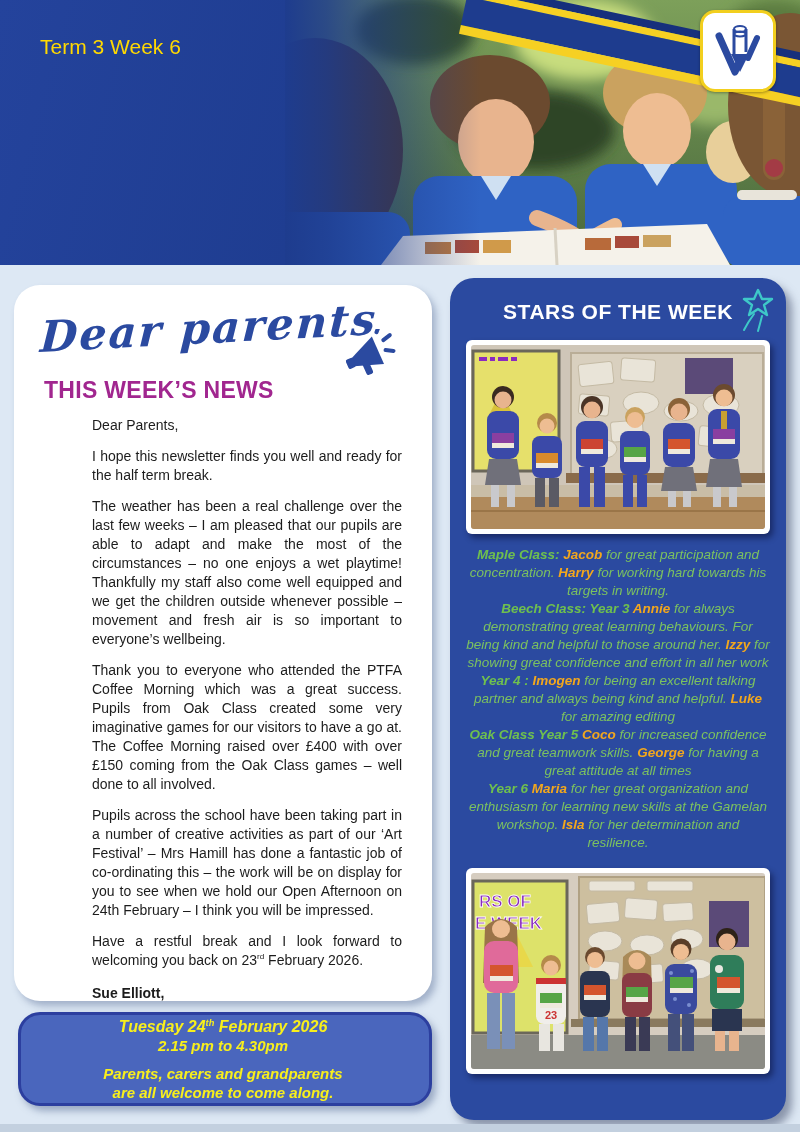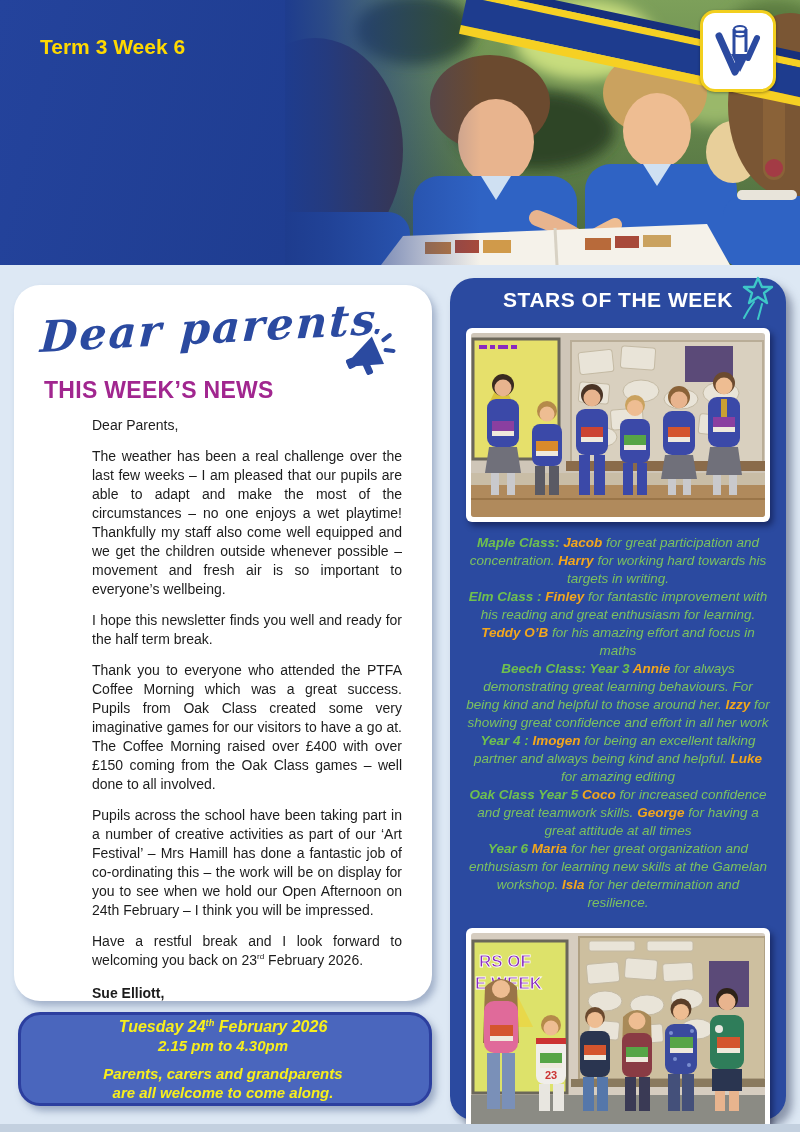--- a/index.html
+++ b/index.html
@@ -14,21 +14,21 @@
           background:linear-gradient(90deg,#1e3c8e 0%,rgba(30,60,142,.85) 8%,rgba(30,60,142,0) 38%);}
   .ribbon{position:absolute;left:470px;top:-18px;width:380px;transform:rotate(12deg);
           transform-origin:0 0;z-index:3;}
   .ribbon .rb1{height:8px;background:#16307c;}
   .ribbon .ry1{height:7px;background:#f6d023;}
   .ribbon .rb2{height:29px;background:#1e3c8e;}
   .ribbon .ry2{height:9px;background:#f6d023;}
   .logo{position:absolute;top:10px;right:24px;width:70px;height:76px;background:#fff;
         border:3px solid #f2cf1e;border-radius:15px;z-index:5;display:flex;align-items:center;
         justify-content:center;box-shadow:0 1px 3px rgba(0,0,0,.35);}
-  .term{position:absolute;left:40px;top:35px;color:#ffd900;font-size:21px;font-weight:bold;z-index:4;}
+  .term{position:absolute;left:40px;top:35px;color:#ffd900;font-size:21px;font-weight:normal;z-index:4;}
   .hdate{position:absolute;left:40px;top:61px;color:#ffffff;font-size:21px;font-weight:bold;z-index:4;}
   .school{position:absolute;left:18px;top:148px;color:#ffffff;font-size:33px;font-weight:bold;
           line-height:43px;letter-spacing:.5px;z-index:4;}
   sup{font-size:58%;vertical-align:super;line-height:0;}
 
   
   .letter-card{position:absolute;left:14px;top:285px;width:418px;height:716px;background:#ffffff;
           border-radius:26px;box-shadow:4px 5px 7px rgba(90,110,150,.45);box-sizing:border-box;
           padding:18px 26px;overflow:hidden;}
   .script-row{position:relative;height:72px;}
@@ -39,21 +39,21 @@
   .news{color:#a1268f;font-size:23px;font-weight:bold;margin:2px 0 0 4px;letter-spacing:.3px;}
   .letter-body{font-size:14px;line-height:19px;margin-left:48px;}
   .letter-body p{margin:12px 4px 0;text-align:justify;}
   .salutation{margin:16px 4px 0;}
   .closing{margin:12px 4px 0;text-align:justify;}
   .sig{margin:14px 4px 0;font-weight:bold;line-height:19px;}
 
   
   .stars-card{position:absolute;left:450px;top:278px;width:336px;height:842px;background:#2b4aa0;
           border-radius:24px;box-shadow:6px 7px 9px rgba(70,80,110,.55);box-sizing:border-box;
-          padding:2px 16px;}
+          padding:14px 16px;}
   .stars-title{position:relative;color:#fff;text-align:center;font-size:21px;font-weight:bold;
           margin:8px 0 0;letter-spacing:.5px;}
   .star-icon{position:absolute;right:-8px;top:-12px;}
   .photo-frame{background:#fff;border-radius:6px;padding:5px;margin:16px auto 0;width:294px;
           box-shadow:3px 4px 6px rgba(0,0,30,.45);}
   .photo-frame svg{display:block;border-radius:3px;}
   .stars-text{margin-top:12px;font-style:italic;font-size:13.5px;line-height:18px;
           text-align:center;color:#7cc25f;}
   .stars-text p{margin:0;}
   .seg-class{font-weight:bold;color:#6fc04e;}
@@ -179,22 +179,22 @@
           <line x1="46" y1="8" x2="52" y2="2" stroke="#2b4aa0" stroke-width="4" stroke-linecap="round"></line>
           <line x1="49" y1="18" x2="57" y2="16" stroke="#2b4aa0" stroke-width="4" stroke-linecap="round"></line>
           <line x1="47" y1="28" x2="54" y2="32" stroke="#2b4aa0" stroke-width="4" stroke-linecap="round"></line>
         </g>
       </svg>
     </div>
     <h2 class="news">THIS WEEK’S NEWS</h2>
     <div class="letter-body">
       <p class="salutation">Dear Parents,</p>
       <div>
+          <p>I hope this newsletter finds you well and ready for the half term break.</p>
           <p>The weather has been a real challenge over the last few weeks – I am pleased that our pupils are able to adapt and make the most of the circumstances – no one enjoys a wet playtime! Thankfully my staff also come well equipped and we get the children outside whenever possible – movement and fresh air is so important to everyone’s wellbeing.</p>
-          <p>I hope this newsletter finds you well and ready for the half term break.</p>
           <p>Thank you to everyone who attended the PTFA Coffee Morning which was a great success. Pupils from Oak Class created some very imaginative games for our visitors to have a go at. The Coffee Morning raised over £400 with over £150 coming from the Oak Class games – well done to all involved.</p>
           <p>Pupils across the school have been taking part in a number of creative activities as part of our ‘Art Festival’ – Mrs Hamill has done a fantastic job of co-ordinating this – the work will be on display for you to see when we hold our Open Afternoon on 24th February – I think you will be impressed.</p>
         </div>
       <p class="closing"><span>Have a restful break and I look forward to welcoming you back on 23</span><sup>rd</sup><span> February 2026.</span></p>
       <div class="sig">
         <div>Sue Elliott,</div>
         <div>Headteacher.</div>
       </div>
     </div>
   </section>
@@ -289,21 +289,20 @@
           <rect x="242" y="142" width="8" height="20" fill="#c9c9cc"></rect>
             <rect x="258" y="142" width="8" height="20" fill="#c9c9cc"></rect>
           <rect x="242" y="84" width="22" height="15" fill="#8a3fa0"></rect>
             <rect x="242" y="94" width="22" height="5" fill="#efe9dc"></rect>
         </g>
       </svg>
     </div>
 
     <div class="stars-text">
         <p><span class="seg-class">Maple Class: </span><span class="seg-name">Jacob</span><span class="seg-text"> for great participation and concentration.  </span><span class="seg-name">Harry</span><span class="seg-text"> for working hard towards his targets in writing.</span></p>
-        <p><span class="seg-class">Elm Class : </span><span class="seg-name">Finley</span><span class="seg-text"> for fantastic improvement with his reading and great enthusiasm for learning.  </span><span class="seg-name">Teddy O’B</span><span class="seg-text"> for his amazing effort and focus in maths</span></p>
         <p><span class="seg-class">Beech Class: Year 3 </span><span class="seg-name">Annie</span><span class="seg-text"> for always demonstrating great learning behaviours. For being kind and helpful to those around her. </span><span class="seg-name">Izzy</span><span class="seg-text"> for showing great confidence and effort in all her work</span></p>
         <p><span class="seg-class">Year 4 : </span><span class="seg-name">Imogen</span><span class="seg-text"> for being an excellent talking partner and always being kind and helpful. </span><span class="seg-name">Luke</span><span class="seg-text"> for amazing editing</span></p>
         <p><span class="seg-class">Oak Class Year 5  </span><span class="seg-name">Coco</span><span class="seg-text"> for increased confidence and great teamwork skills. </span><span class="seg-name">George</span><span class="seg-text"> for having a great attitude at all times</span></p>
         <p><span class="seg-class">Year 6  </span><span class="seg-name">Maria</span><span class="seg-text"> for her great organization and enthusiasm for learning new skills at the Gamelan workshop. </span><span class="seg-name">Isla</span><span class="seg-text"> for her determination and resilience.</span></p>
       </div>
 
     <div class="photo-frame">
       <svg width="294" height="196" viewBox="0 0 294 196">
         <rect width="294" height="196" fill="#d6cdc0"></rect>
         <rect x="2" y="8" width="94" height="152" fill="#dde26a" stroke="#6b675a" stroke-width="3"></rect>

